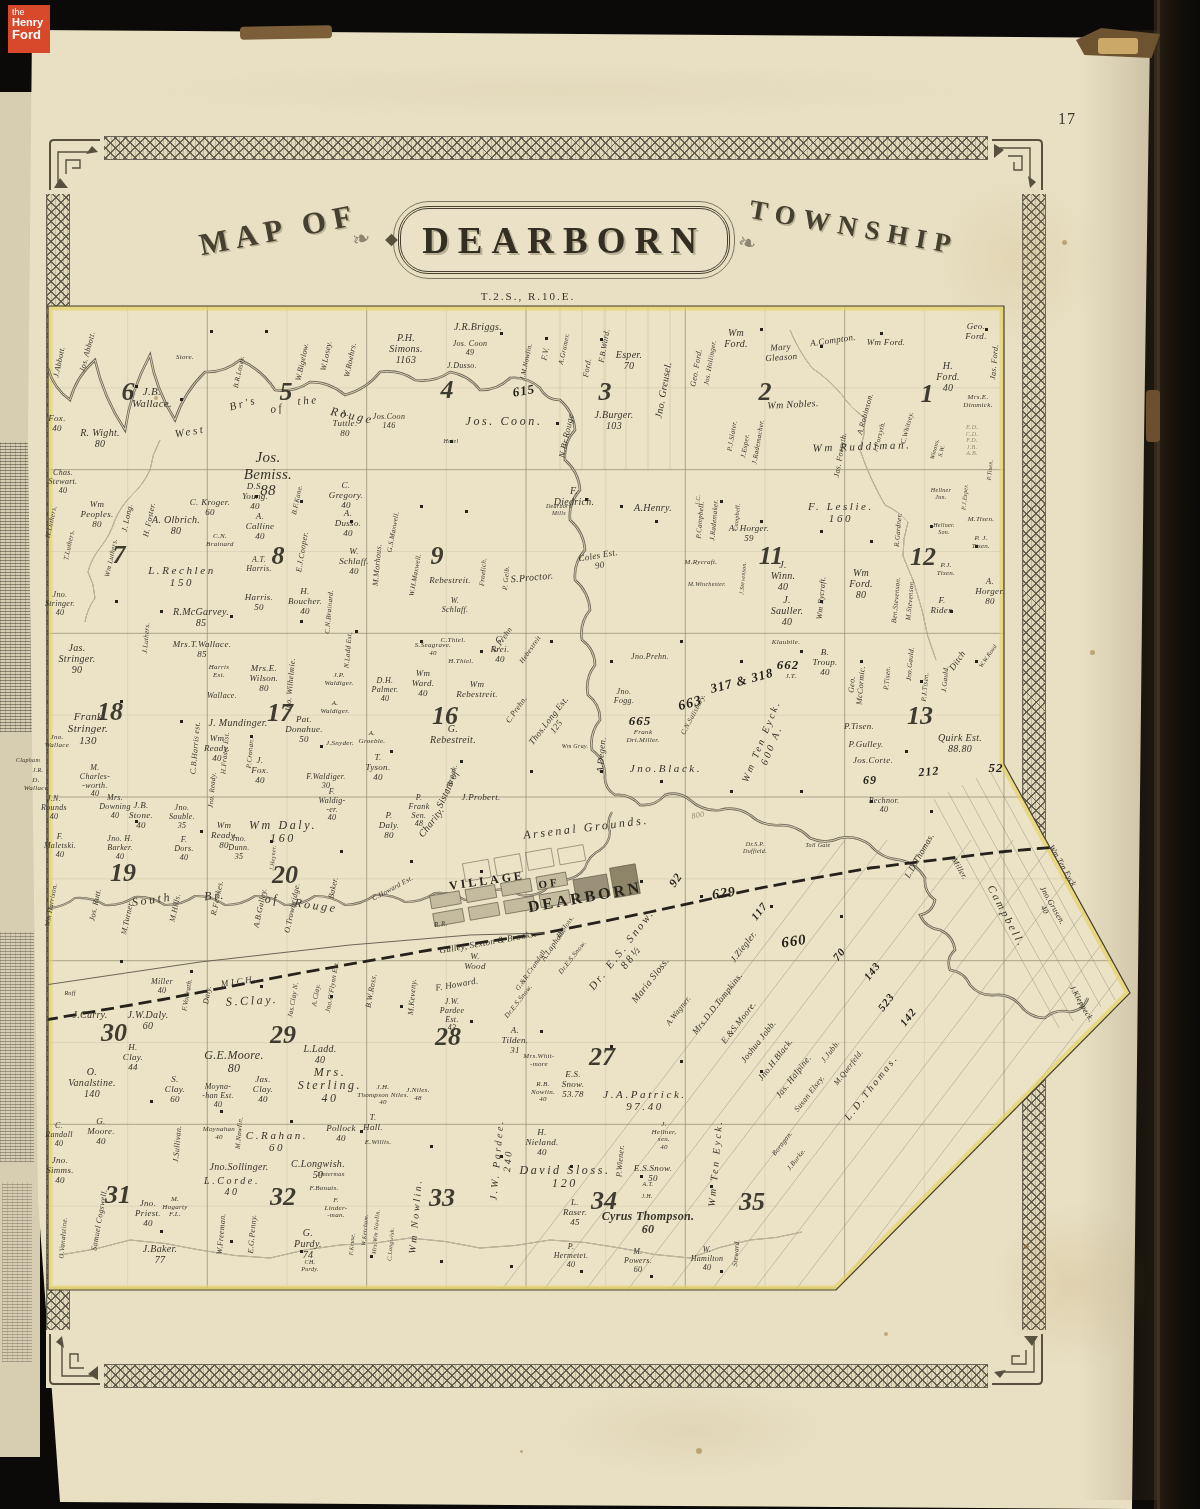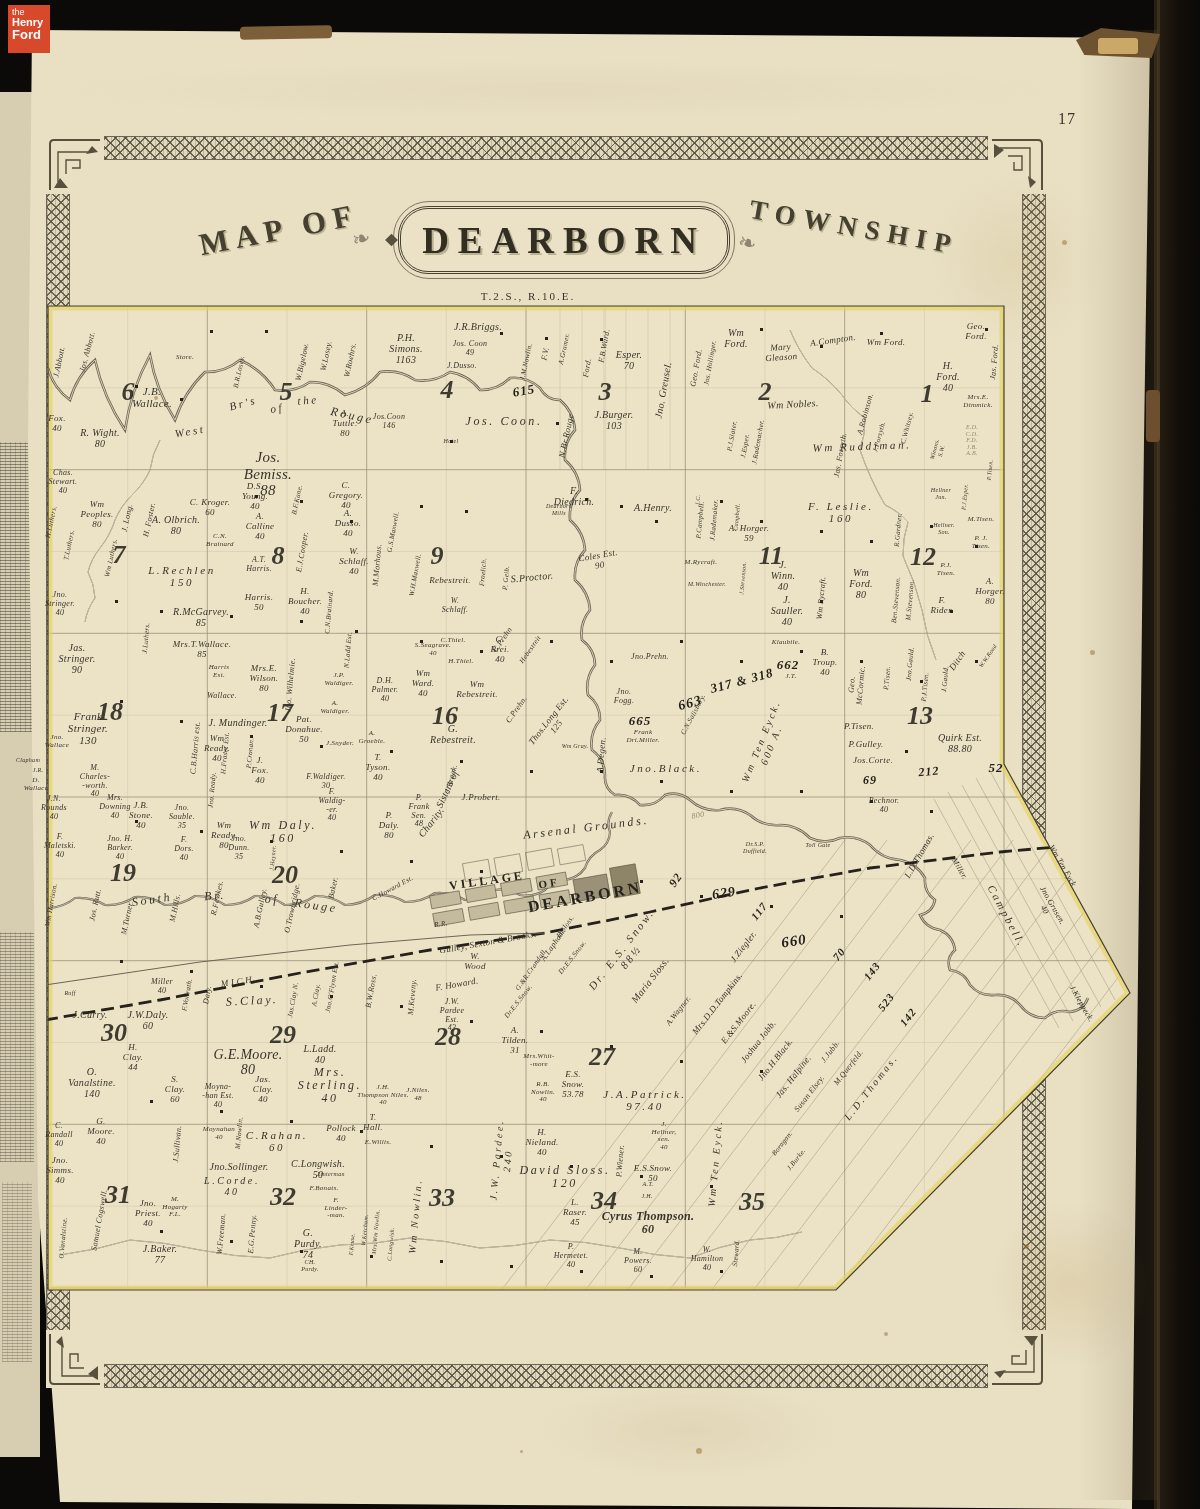--- a/index.html
+++ b/index.html
@@ -676,21 +676,21 @@
 140</div>
       <div class="lbl" style="left: 175px; top: 1090px; font-size: 9px; transform: translate(-50%, -50%) rotate(0deg);">S.
 Clay.
 60</div>
       <div class="lbl" style="left: 218px; top: 1096px; font-size: 8px; transform: translate(-50%, -50%) rotate(0deg);">Moyna-
 -han Est.
 40</div>
       <div class="lbl" style="left: 263px; top: 1090px; font-size: 9px; transform: translate(-50%, -50%) rotate(0deg);">Jas.
 Clay.
 40</div>
-      <div class="lbl" style="left: 248px; top: 1062px; font-size: 14px; transform: translate(-50%, -50%) rotate(0deg);">G.E.Moore.
+      <div class="lbl" style="left: 234px; top: 1062px; font-size: 12px; transform: translate(-50%, -50%) rotate(0deg);">G.E.Moore.
 80</div>
       <div class="lbl" style="left: 320px; top: 1054px; font-size: 10px; transform: translate(-50%, -50%) rotate(0deg);">L.Ladd.
 40</div>
       <div class="lbl s" style="left: 330px; top: 1086px; font-size: 12px; transform: translate(-50%, -50%) rotate(0deg);">Mrs.
 Sterling.
 40</div>
       <div class="lbl" style="left: 383px; top: 1096px; font-size: 7px; transform: translate(-50%, -50%) rotate(0deg);">J.H.
 Thompson Niles.
 40</div>
       <div class="lbl" style="left: 240px; top: 1133px; font-size: 7px; transform: translate(-50%, -50%) rotate(-85deg);">M.Nowlin.</div>

